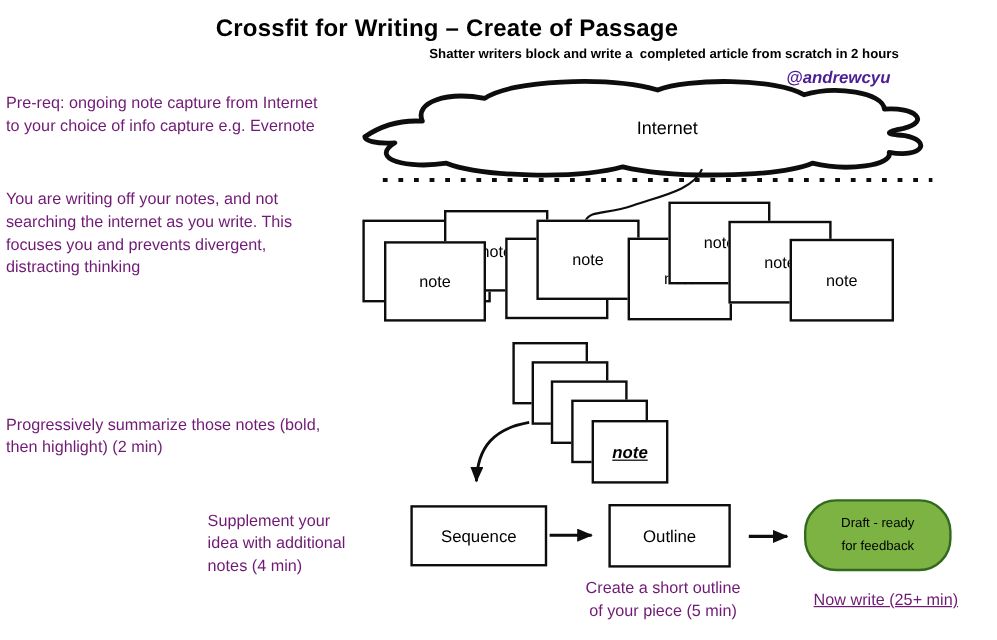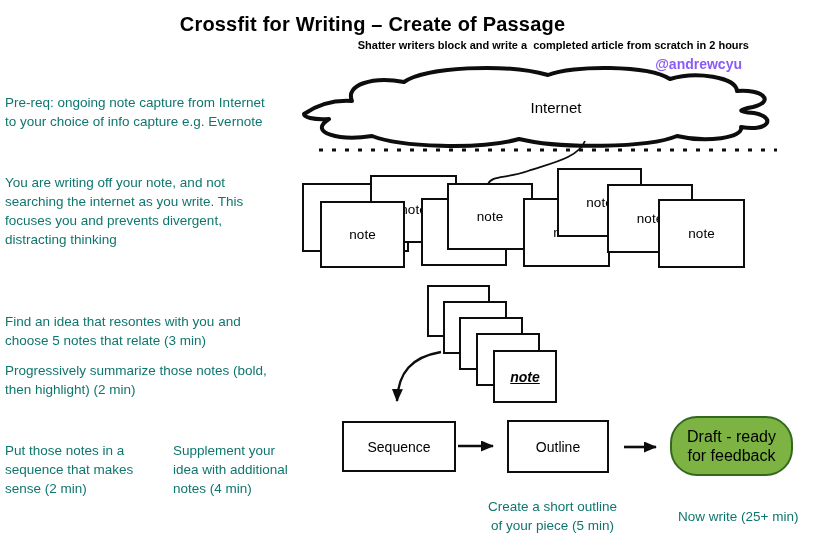--- a/index.html
+++ b/index.html
@@ -18,40 +18,40 @@
   .subtitle {
     position:absolute; left:4px; top:39px; width:745px;
     text-align:right; font-size:11px; font-weight:bold; white-space:pre-wrap;
   }
   .attribution {
     position:absolute; left:600px; top:56px; width:142px;
     text-align:right; font-size:14px; font-weight:bold; color:#bdbdbd;
   }
   .annot {
     position:absolute; font-size:13.5px; line-height:19px;
-    white-space:pre-line; color:#0f766e;margin-top:17px;
+    white-space:pre-line; color:#701a75;
   }
   .cloud-label {
     position:absolute; left:496px; top:99px; width:120px;
     text-align:center; font-size:15px;
   }
   .note-card {
     position:absolute; background:#fff; border:2px solid #0d0d0d;
     display:flex; align-items:center; justify-content:center;
     font-size:13.5px; white-space:nowrap; overflow:hidden;
   }
   .note-card.front-stack span { font-weight:bold; font-style:italic; text-decoration:underline; font-size:14px; }
   .flow-box {
     position:absolute; background:#fff; border:2px solid #0d0d0d;
     display:flex; align-items:center; justify-content:center; font-size:14px;
   }
   .flow-pill {
     position:absolute; border-radius:27px; border:2.5px solid #33691e;
     background:#7cb342; display:flex; align-items:center; justify-content:center;
-    font-size:16px; text-align:center; white-space:pre-line; line-height:19px;
+    font-size:11px; text-align:center; white-space:pre-line; line-height:19px;
   }
 </style>
 </head>
 <body>
 
 <div class="canvas">
 
   <svg class="layer-svg" viewBox="0 0 831 533">
     <defs>
       <marker id="arrow" markerUnits="userSpaceOnUse" markerWidth="14" markerHeight="12" refX="12" refY="5.5" orient="auto">
@@ -80,37 +80,32 @@
 
     <path d="M 441 352 C 412 357, 398 372, 397 401" fill="none" stroke="#0d0d0d" stroke-width="2.4" marker-end="url(#arrow)"></path>
 
     <line x1="458" y1="446" x2="493" y2="446" stroke="#0d0d0d" stroke-width="2.6" marker-end="url(#arrow)"></line>
 
     <line x1="624" y1="447" x2="656" y2="447" stroke="#0d0d0d" stroke-width="2.6" marker-end="url(#arrow)"></line>
   </svg>
 
   <div class="title">Crossfit for Writing – Create of Passage</div>
   <div class="subtitle">Shatter writers block and write a  completed article from scratch in 2 hours</div>
-  <div class="attribution" style="color: #8b5cf6;">@andrewcyu</div>
+  <div class="attribution" style="color: #4c1d95; font-style: italic;">@andrewcyu</div>
 
   <div class="cloud-label">Internet</div>
 
   <div class="annot" style="left:5px; top:76px;">Pre-req: ongoing note capture from Internet
 to your choice of info capture e.g. Evernote</div>
-  <div class="annot" style="left:5px; top:156px;">You are writing off your note, and not
+  <div class="annot" style="left:5px; top:156px;">You are writing off your notes, and not
 searching the internet as you write. This
 focuses you and prevents divergent,
 distracting thinking</div>
-  <div class="annot" style="left:5px; top:295px;">Find an idea that resontes with you and
-choose 5 notes that relate (3 min)</div>
   <div class="annot" style="left:5px; top:344px;">Progressively summarize those notes (bold,
 then highlight) (2 min)</div>
-  <div class="annot" style="left:5px; top:424px;">Put those notes in a
-sequence that makes
-sense (2 min)</div>
   <div class="annot" style="left:173px; top:424px;">Supplement your
 idea with additional
 notes (4 min)</div>
 
   <div class="note-card" style="left:302px; top:183px; width:107px; height:69px; z-index:1;">
       <span>note</span>
     </div>
   <div class="note-card" style="left:370px; top:175px; width:87px;  height:68px; z-index:2;">
       <span>note</span>
     </div>
@@ -144,15 +139,15 @@
       <span>note</span>
     </div>
 
   <div class="flow-box" style="left:342px; top:421px; width:114px; height:51px;">Sequence</div>
   <div class="flow-box" style="left:507px; top:420px; width:102px; height:53px;">Outline</div>
   <div class="flow-pill" style="left: 670px; top: 416px; width: 123px; height: 60px; background: rgb(124, 179, 66); border-color: rgb(51, 105, 30);">Draft - ready
 for feedback</div>
 
   <div class="annot" style="left:488px; top:480px;text-align:center;">Create a short outline
 of your piece (5 min)</div>
-  <div class="annot" style="left:678px; top:490px;">Now write (25+ min)</div>
+  <div class="annot" style="left:678px; top:490px;text-decoration:underline;">Now write (25+ min)</div>
 
 </div>
 
 </body></html>

